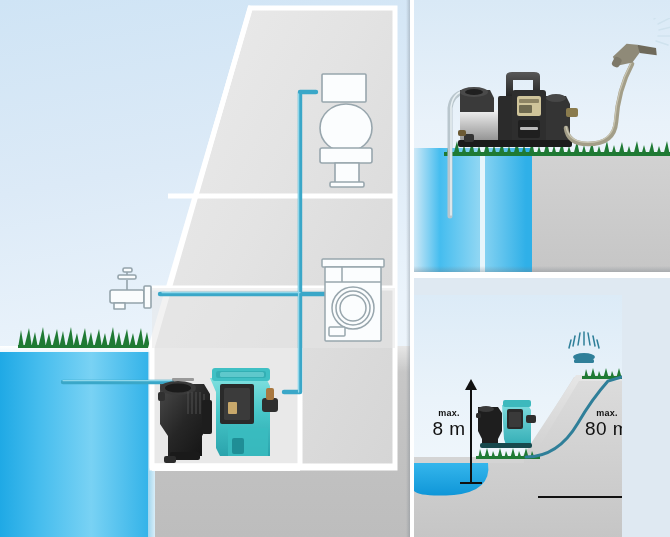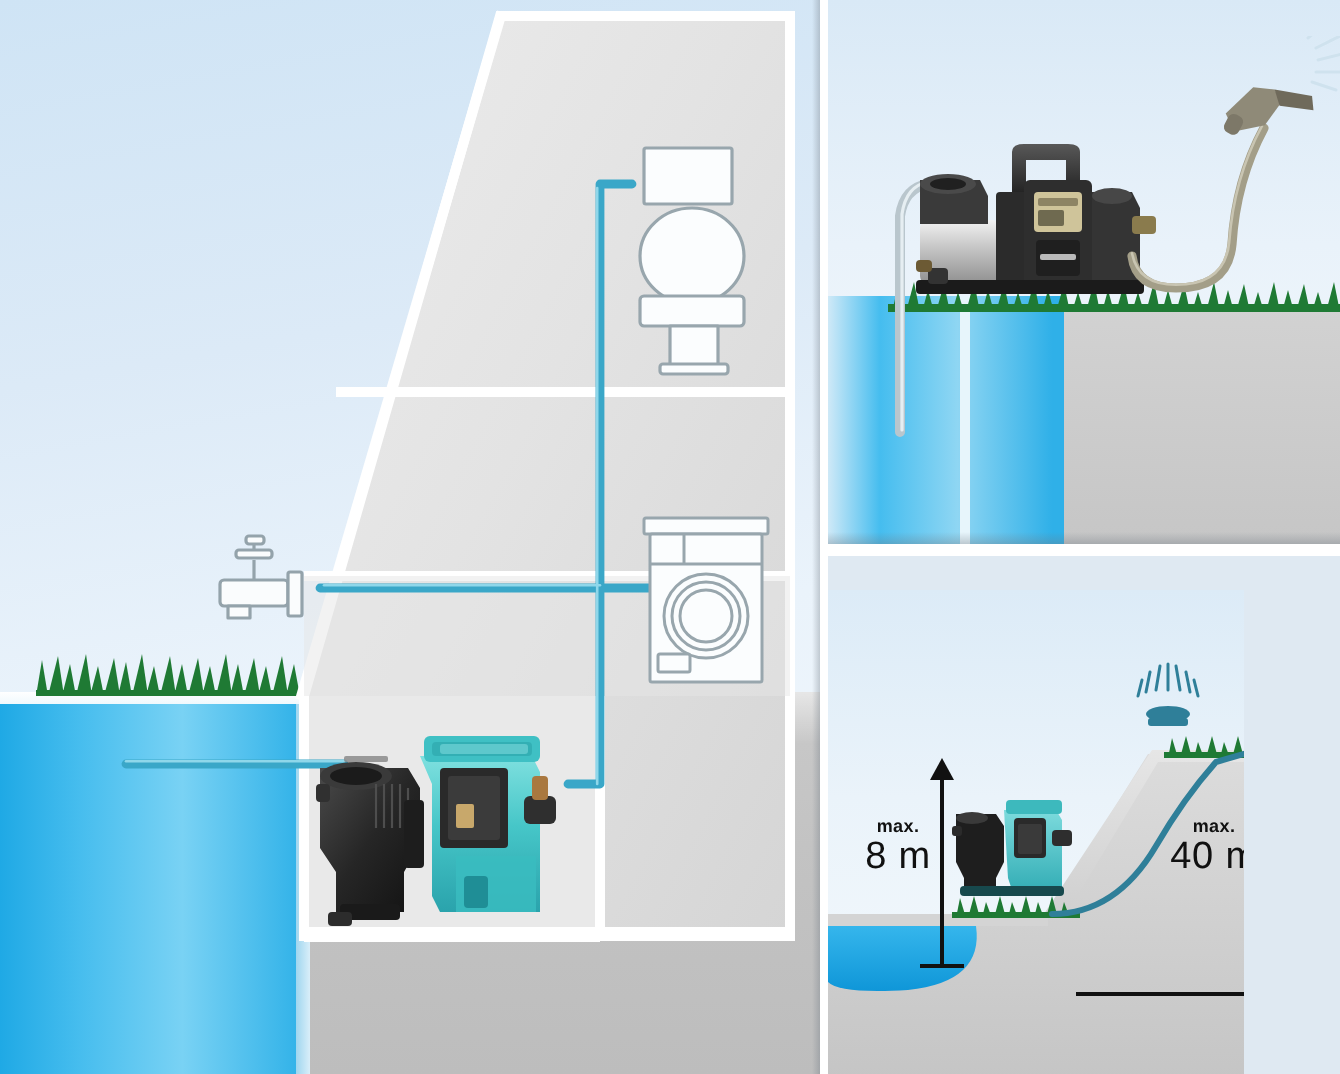--- a/index.html
+++ b/index.html
@@ -460,21 +460,21 @@
       <path d="M123 2 L129 14 L117 14 Z" fill="#111"></path>
     </svg>
 
     <div class="meas-label" style="left:12px;top:114px;width:46px;">
       <span class="max">max.</span>
       <span class="val">8 m</span>
     </div>
 
     <div class="meas-label" style="left:158px;top:114px;width:70px;">
       <span class="max">max.</span>
-      <span class="val">40 m</span>
+      <span class="val">80 m</span>
     </div>
   </div>
 
   <div class="sep-shadow-v"></div>
   <div class="sep" id="sep-v"></div>
   <div class="sep-shadow-h"></div>
   <div class="sep" id="sep-h"></div>
 
 </div>
 

